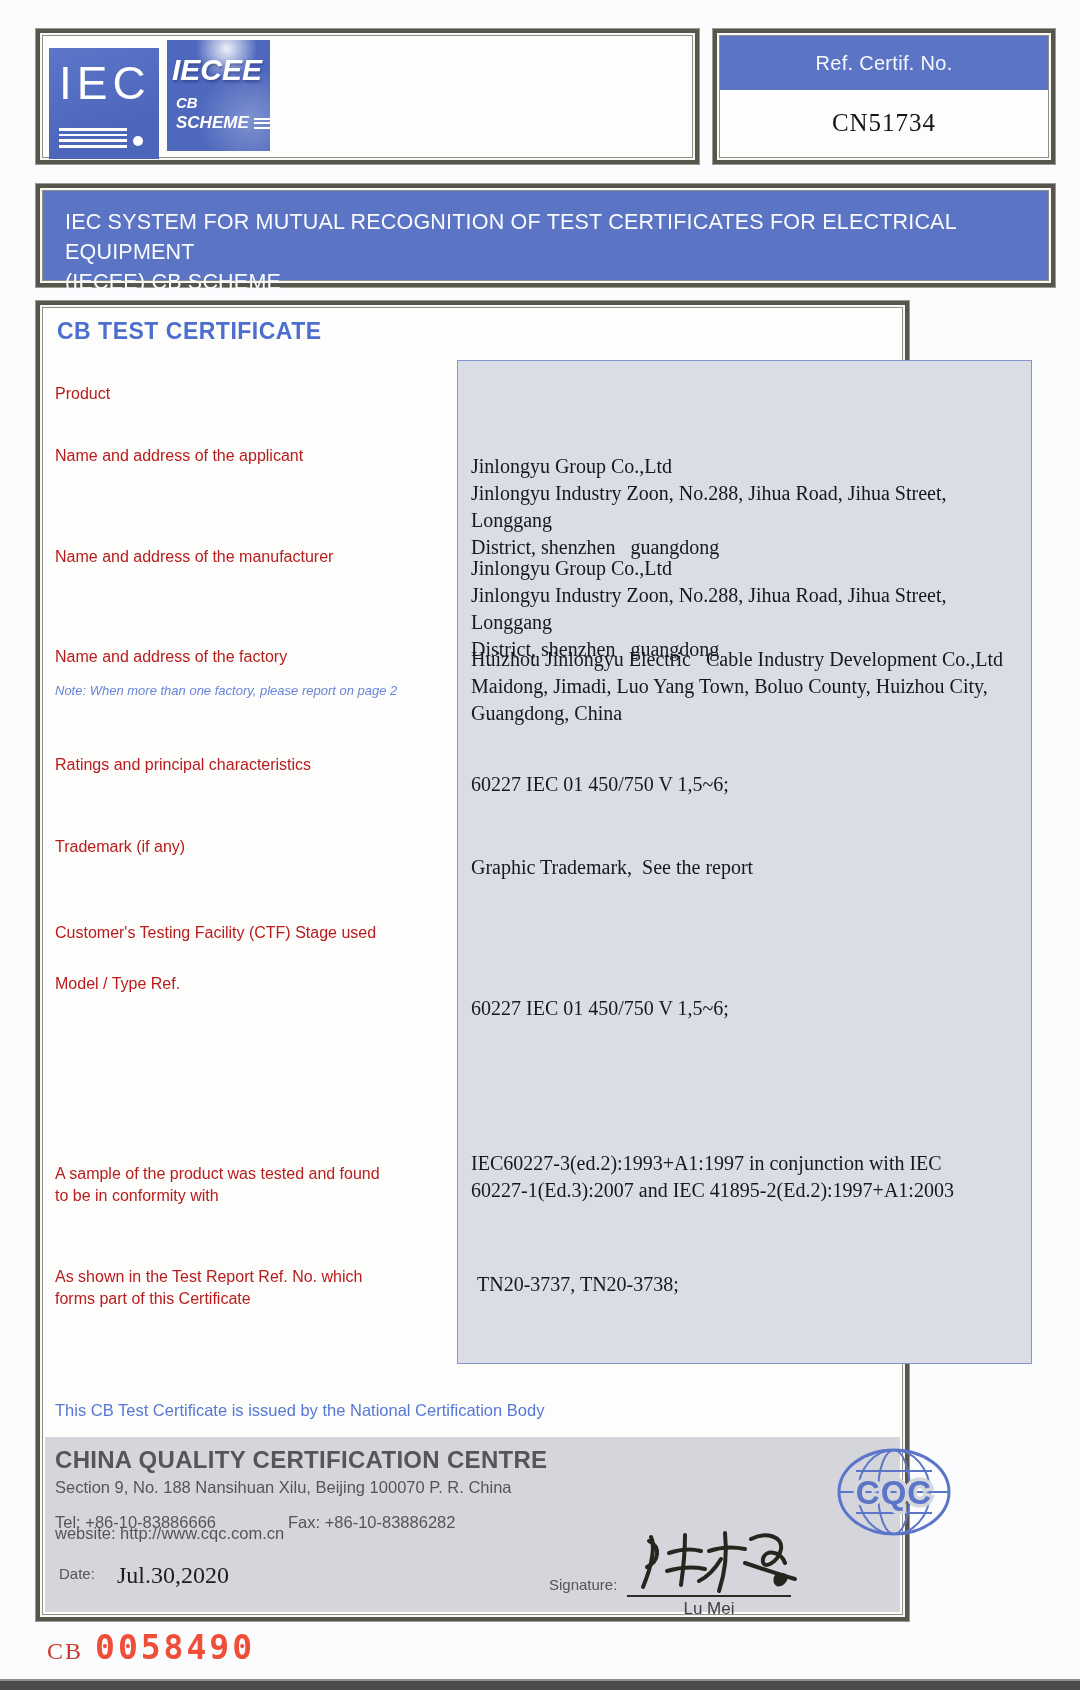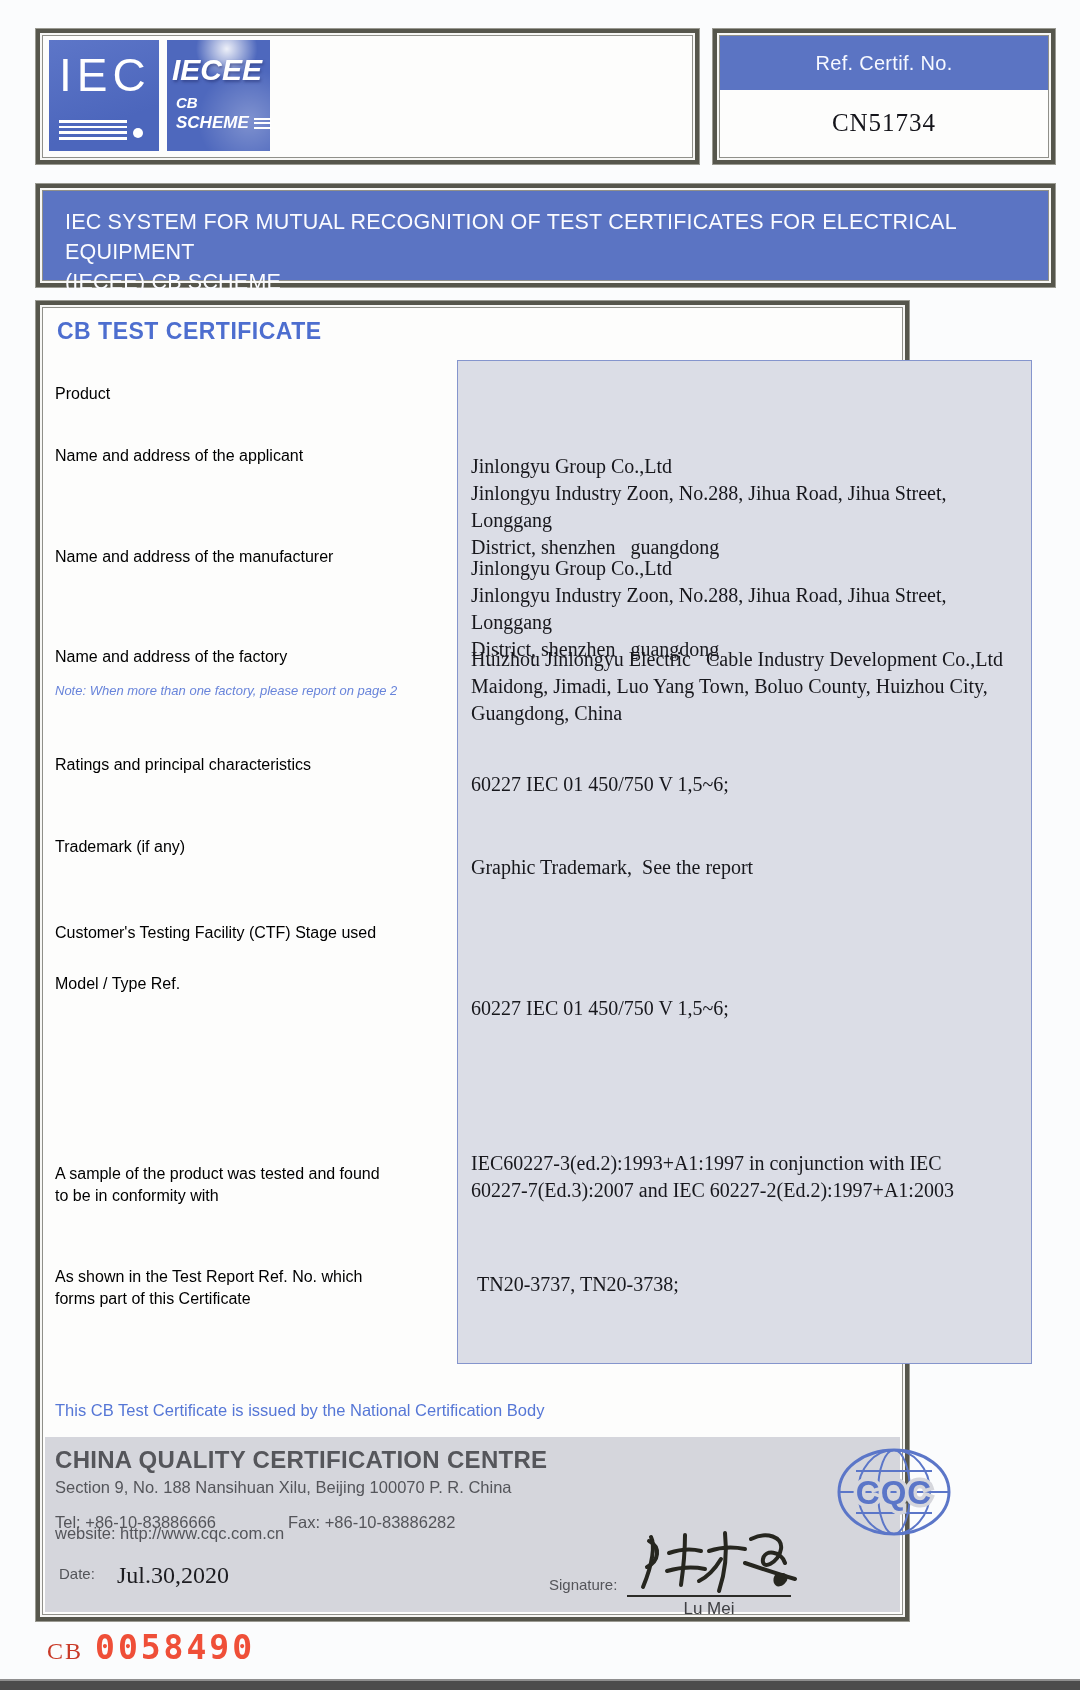--- a/index.html
+++ b/index.html
@@ -10,21 +10,21 @@
   .frame{position:absolute;border:1px solid #9a9a92;background:#56564c;padding:6px;box-sizing:border-box}
   .f-in{position:relative;width:100%;height:100%;box-sizing:border-box;background:#fdfdfc;
         border:1px solid #90908a;box-shadow:0 0 0 2px #f7f7f5}
 
   .header-left{left:35px;top:28px;width:665px;height:137px}
   .ref-box{left:712px;top:28px;width:344px;height:137px}
   .banner{left:35px;top:183px;width:1021px;height:105px}
   .main{left:35px;top:300px;width:875px;height:1322px}
 
   
-  .iec-sq{position:absolute;left:6px;top:4px;width:110px;height:111px;color:#fff;
+  .iec-sq{position:absolute;left:6px;top:12px;width:110px;height:111px;color:#fff;
           background:linear-gradient(160deg,#5d76c8 0%,#4c66bc 70%)}
   .iec-text{font-size:46px;line-height:1;letter-spacing:5px;margin:12px 0 0 10px;font-weight:normal}
   .iec-lines{position:absolute;left:10px;top:80px}
   .iec-lines i{display:block;width:68px;height:2.5px;background:#fff;margin-bottom:3.2px}
   .iec-dot{position:absolute;left:84px;top:88px;width:10px;height:10px;border-radius:50%;background:#fff}
 
   .iecee-sq{position:absolute;left:124px;top:4px;width:103px;height:111px;color:#fff;
      background:
        radial-gradient(circle at 58% 8%, rgba(255,255,255,.9), rgba(255,255,255,0) 26%),
        radial-gradient(circle at 80% 72%, rgba(255,255,255,.28), rgba(255,255,255,0) 45%),
@@ -46,21 +46,21 @@
   
   .banner-in{background:#5b74c3}
   .banner-text{padding:16px 22px;font-size:21.5px;line-height:30px;color:#fafbff;
                white-space:pre-line;letter-spacing:.2px}
 
   
   .title{position:absolute;left:14px;top:10px;font-weight:bold;font-size:23px;
          color:#4d6ecf;letter-spacing:.5px}
 
   .lbl{position:absolute;left:12px;width:352px;font-size:16px;line-height:22px;
-       color:#000000;white-space:pre-line}
+       color:#b91c1c;white-space:pre-line}
   .lbl-product{top:75px}
   .lbl-applicant{top:137px}
   .lbl-manufacturer{top:238px}
   .lbl-factory{top:338px}
   .lbl-note{top:372px;font-size:13px;font-style:italic;color:#6884da;width:380px}
   .lbl-ratings{top:446px}
   .lbl-trademark{top:528px}
   .lbl-ctf{top:614px}
   .lbl-model{top:665px}
   .lbl-additional{top:731px}
@@ -184,21 +184,21 @@
         <div class="val val-manufacturer-name">Jinlongyu Group Co.,Ltd</div>
         <div class="val val-manufacturer-addr">Jinlongyu Industry Zoon, No.288, Jihua Road, Jihua Street, Longgang
 District, shenzhen   guangdong</div>
         <div class="val val-factory-name">Huizhou Jinlongyu Electric   Cable Industry Development Co.,Ltd</div>
         <div class="val val-factory-addr">Maidong, Jimadi, Luo Yang Town, Boluo County, Huizhou City,
 Guangdong, China</div>
         <div class="val val-ratings">60227 IEC 01 450/750 V 1,5~6;</div>
         <div class="val val-trademark">Graphic Trademark,  See the report</div>
         <div class="val val-model">60227 IEC 01 450/750 V 1,5~6;</div>
         <div class="val val-conformity">IEC60227-3(ed.2):1993+A1:1997 in conjunction with IEC
-60227-7(Ed.3):2007 and IEC 60227-2(Ed.2):1997+A1:2003</div>
+60227-1(Ed.3):2007 and IEC 41895-2(Ed.2):1997+A1:2003</div>
         <div class="val val-testreport">TN20-3737, TN20-3738;</div>
       </div>
 
       <div class="issued">This CB Test Certificate is issued by the National Certification Body</div>
 
       <div class="band">
         <div class="ncb-name">CHINA QUALITY CERTIFICATION CENTRE</div>
         <div class="ncb-line ncb-addr">Section 9, No. 188 Nansihuan Xilu, Beijing 100070 P. R. China</div>
         <div class="ncb-line ncb-telfax">
           <span>Tel: +86-10-83886666</span>

